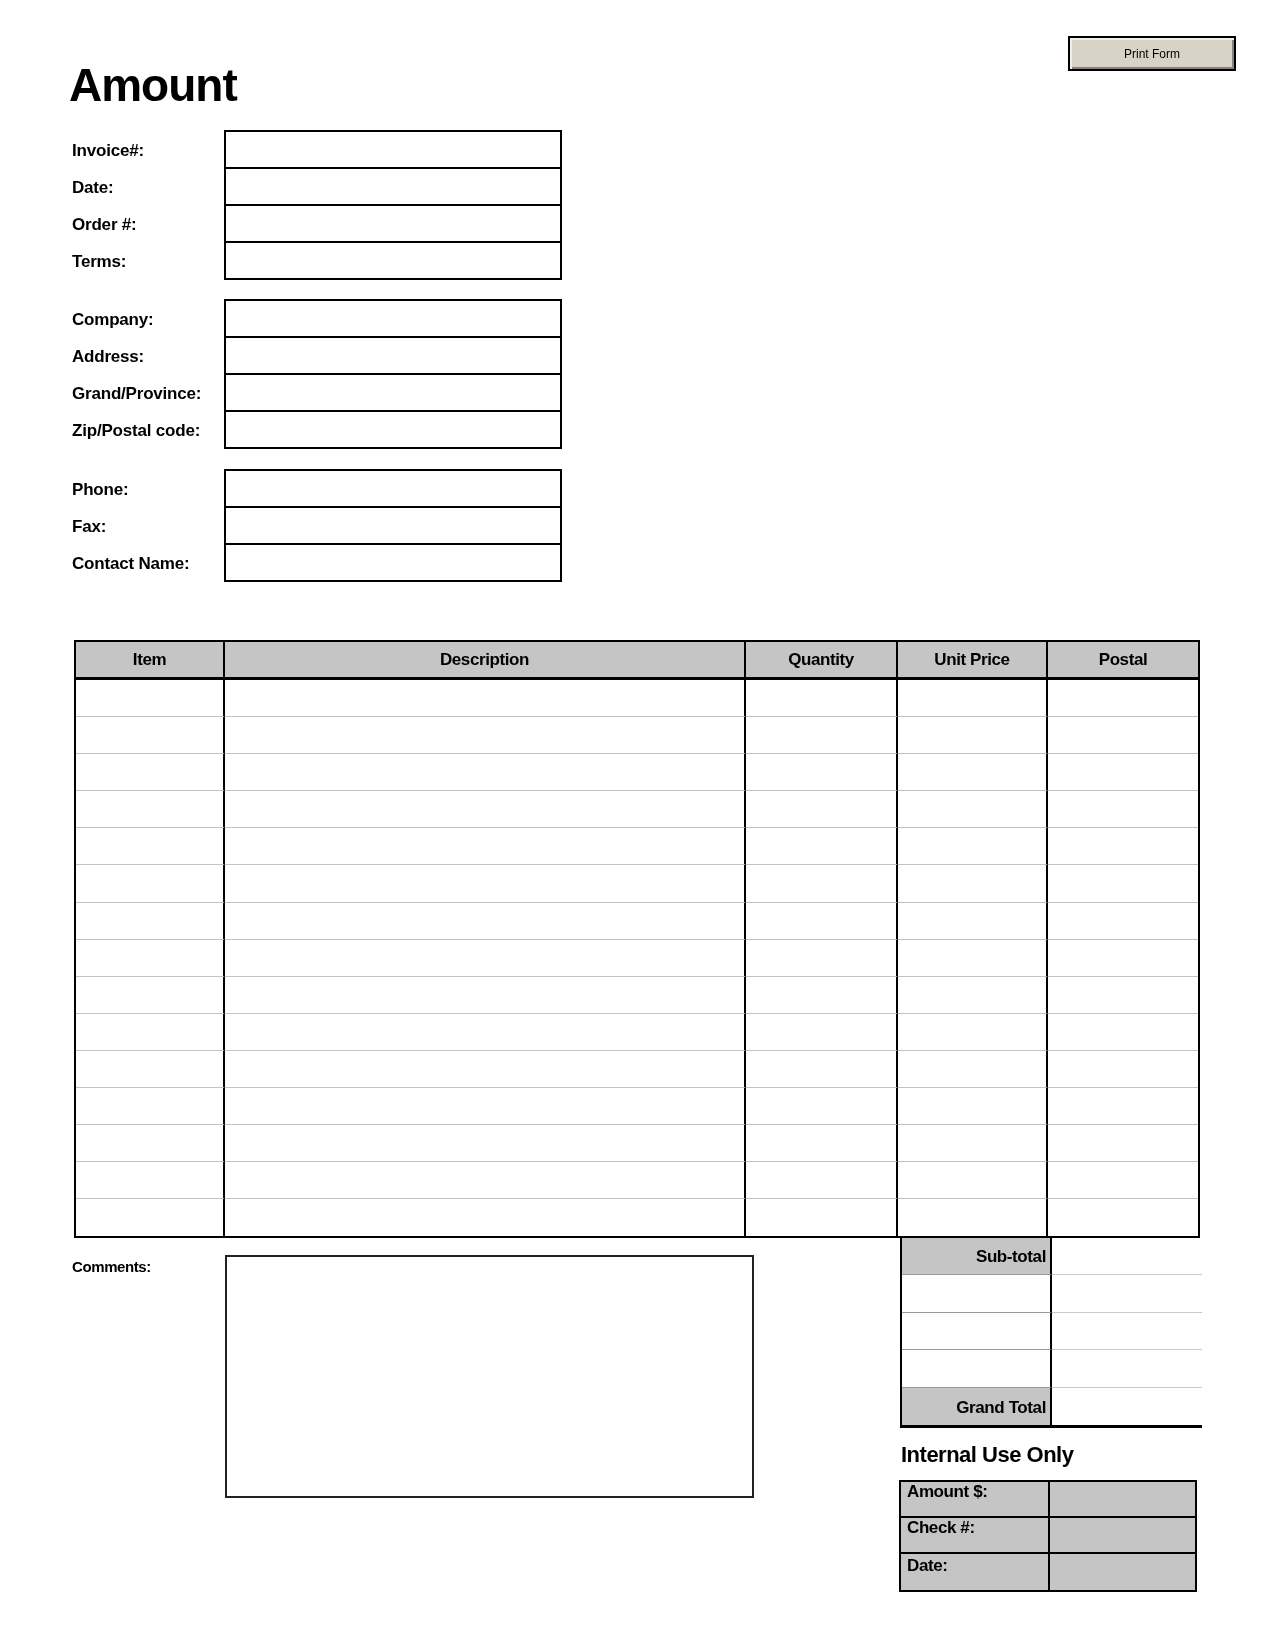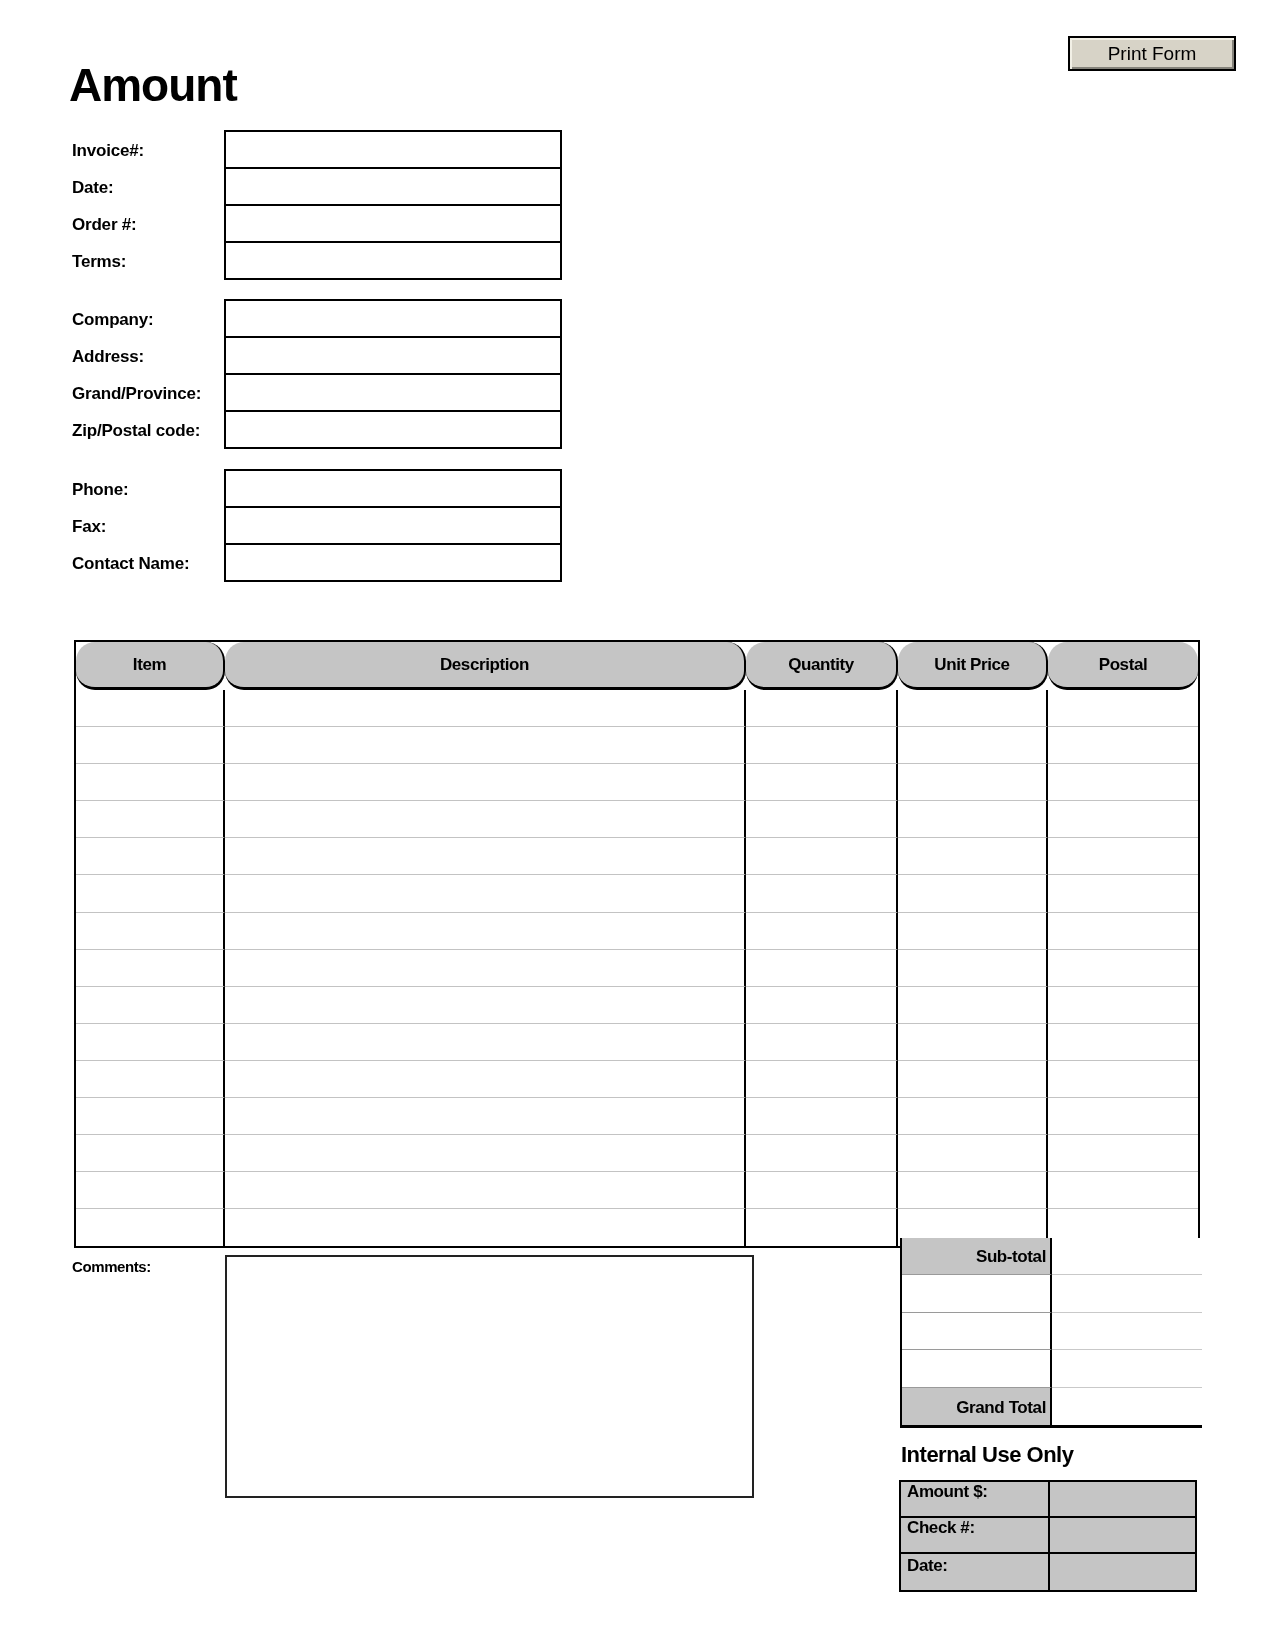--- a/index.html
+++ b/index.html
@@ -5,21 +5,21 @@
   html,body{margin:0;padding:0;background:#ffffff;}
   .page{
     position:relative;width:1275px;height:1650px;background:#ffffff;
     font-family:"Liberation Sans", sans-serif;color:#000;overflow:hidden;
   }
   
   .print-btn{
     position:absolute;left:1068px;top:36px;width:168px;height:35px;
     background:#d7d3c7;border:2px solid #000;box-sizing:border-box;
     box-shadow:inset 2px 2px 0 #f2f0e6, inset -2px -2px 0 #85837b;
-    font-family:"Liberation Sans", sans-serif;font-size:19px;color:#000;
+    font-family:"Liberation Sans", sans-serif;font-size:12px;color:#000;
     display:flex;align-items:center;justify-content:center;cursor:pointer;
   }
   
   .title{
     position:absolute;left:69px;top:62px;margin:0;
     font-size:46px;font-weight:bold;letter-spacing:-1px;line-height:1;
   }
   
   .labels{position:absolute;left:72px;width:152px;}
   .labels .lrow{
@@ -31,24 +31,24 @@
     font-size:16px;padding:0 6px;display:flex;align-items:center;}
   .stack .frow:first-child{border-top:none;}
   .g1{top:130px;} .g2{top:299px;} .g3{top:469px;}
   
   .itable{
     position:absolute;left:74px;top:640px;width:1126px;
     display:grid;grid-template-columns:149px 521px 152px 150px 1fr;
     border:2px solid #000;box-sizing:border-box;background:#fff;
   }
   .itable .hd{
-    height:48px;background:#c5c5c5;border-bottom:3px solid #000;
+    height:38px;background:#c5c5c5;border-bottom:3px solid #000;
     border-right:2px solid #000;box-sizing:border-box;
     display:flex;align-items:center;justify-content:center;
-    font-size:17px;font-weight:bold;letter-spacing:-0.4px;border-radius:19px;
+    font-size:17px;font-weight:bold;letter-spacing:-0.4px;
   }
   .itable .hd.c4{border-right:none;}
   .itable .bd{
     height:37.1px;border-right:2px solid #000;border-bottom:1px solid #c3c3c3;
     box-sizing:border-box;font-size:15px;padding:2px 5px;
   }
   .itable .bd.c4{border-right:none;}
   .itable .bd.lastrow{border-bottom:none;}
   
   .totals{

